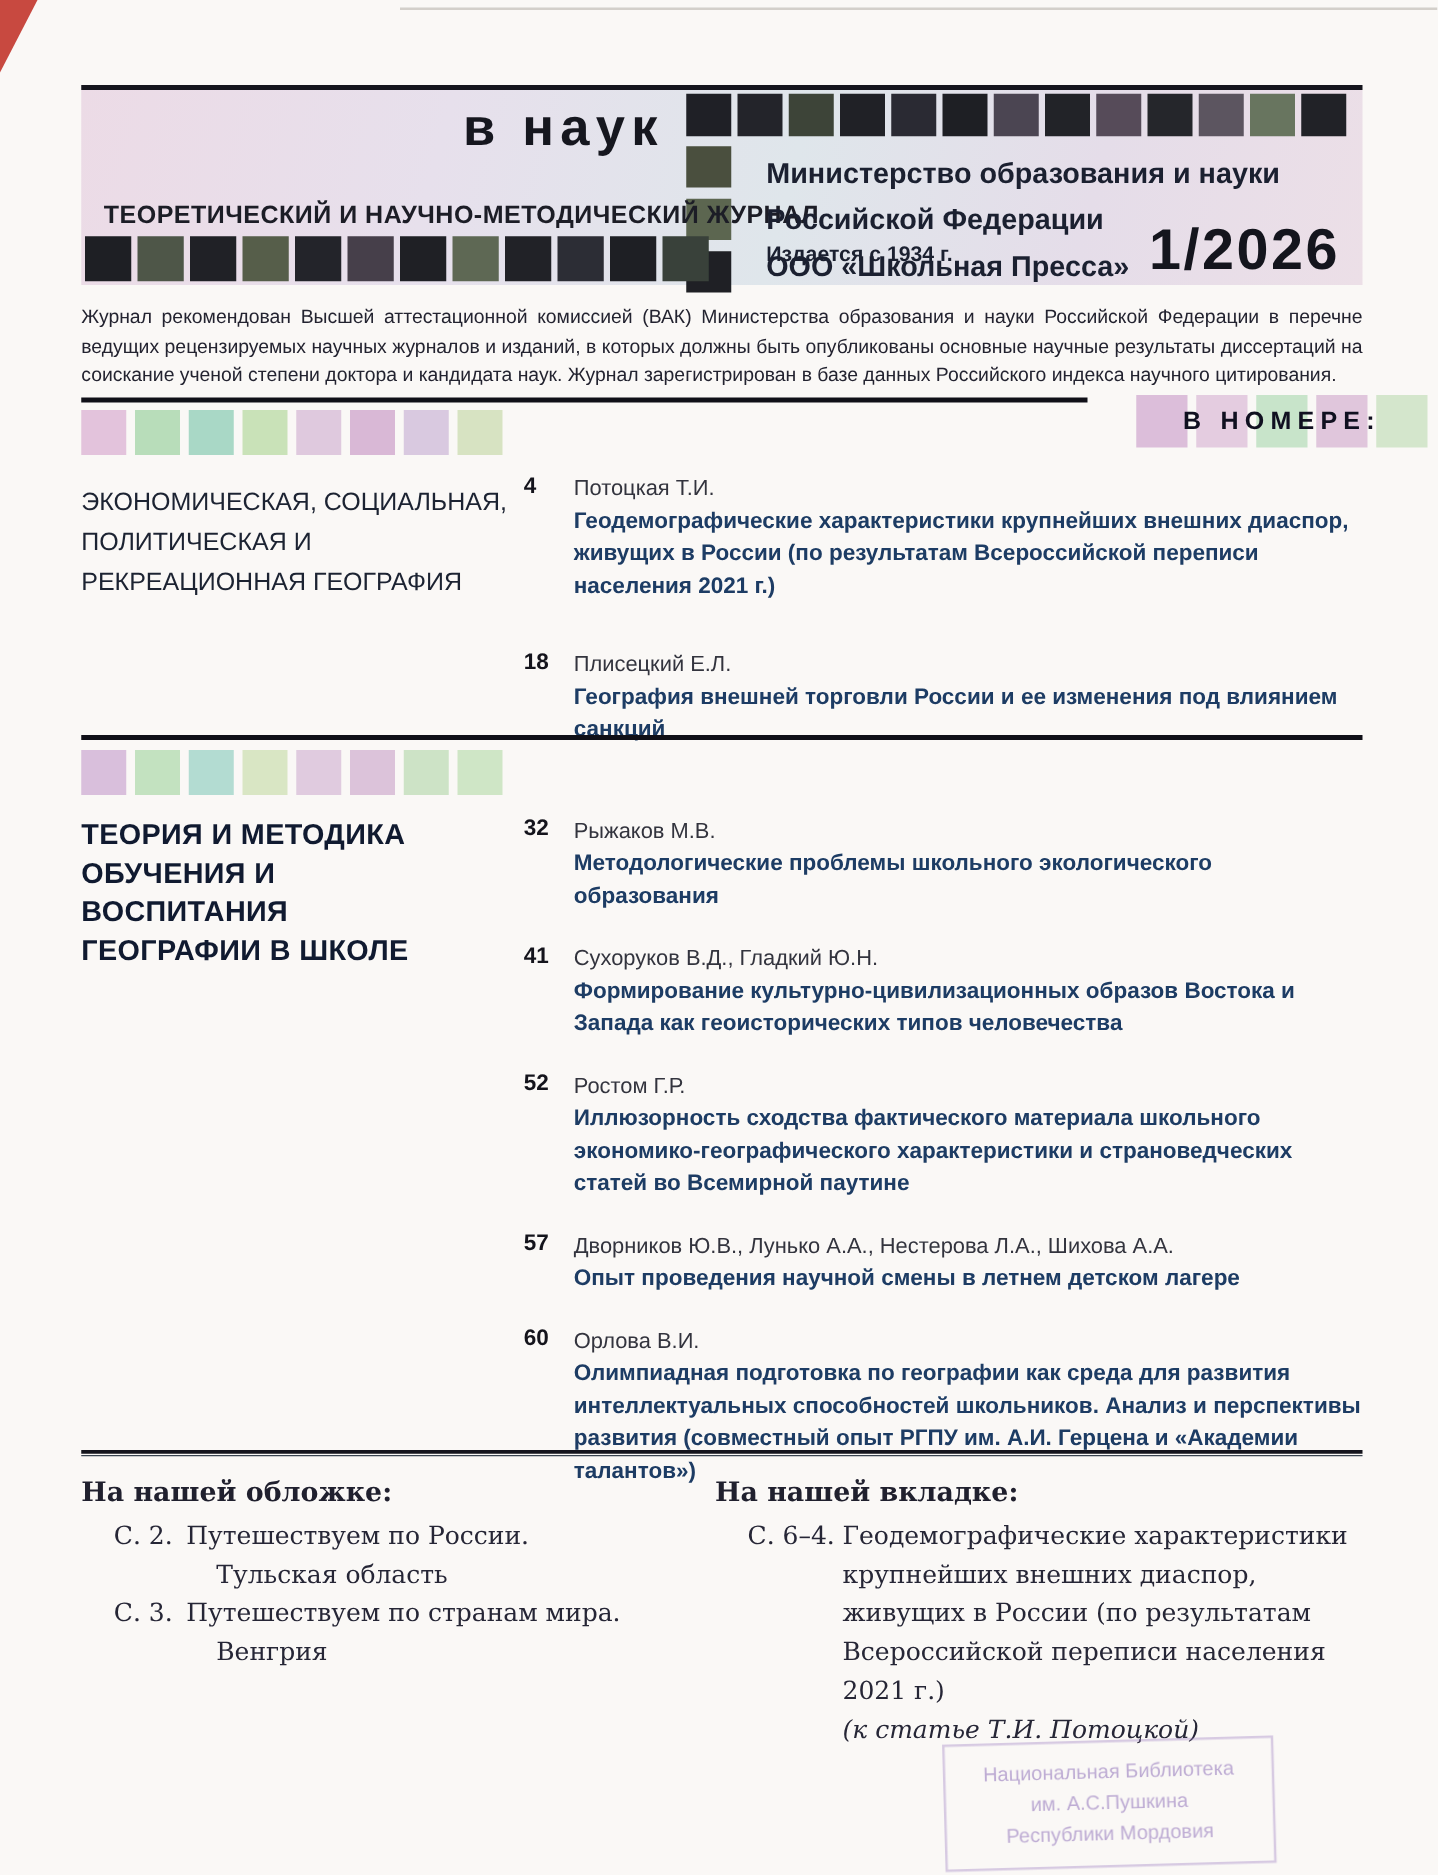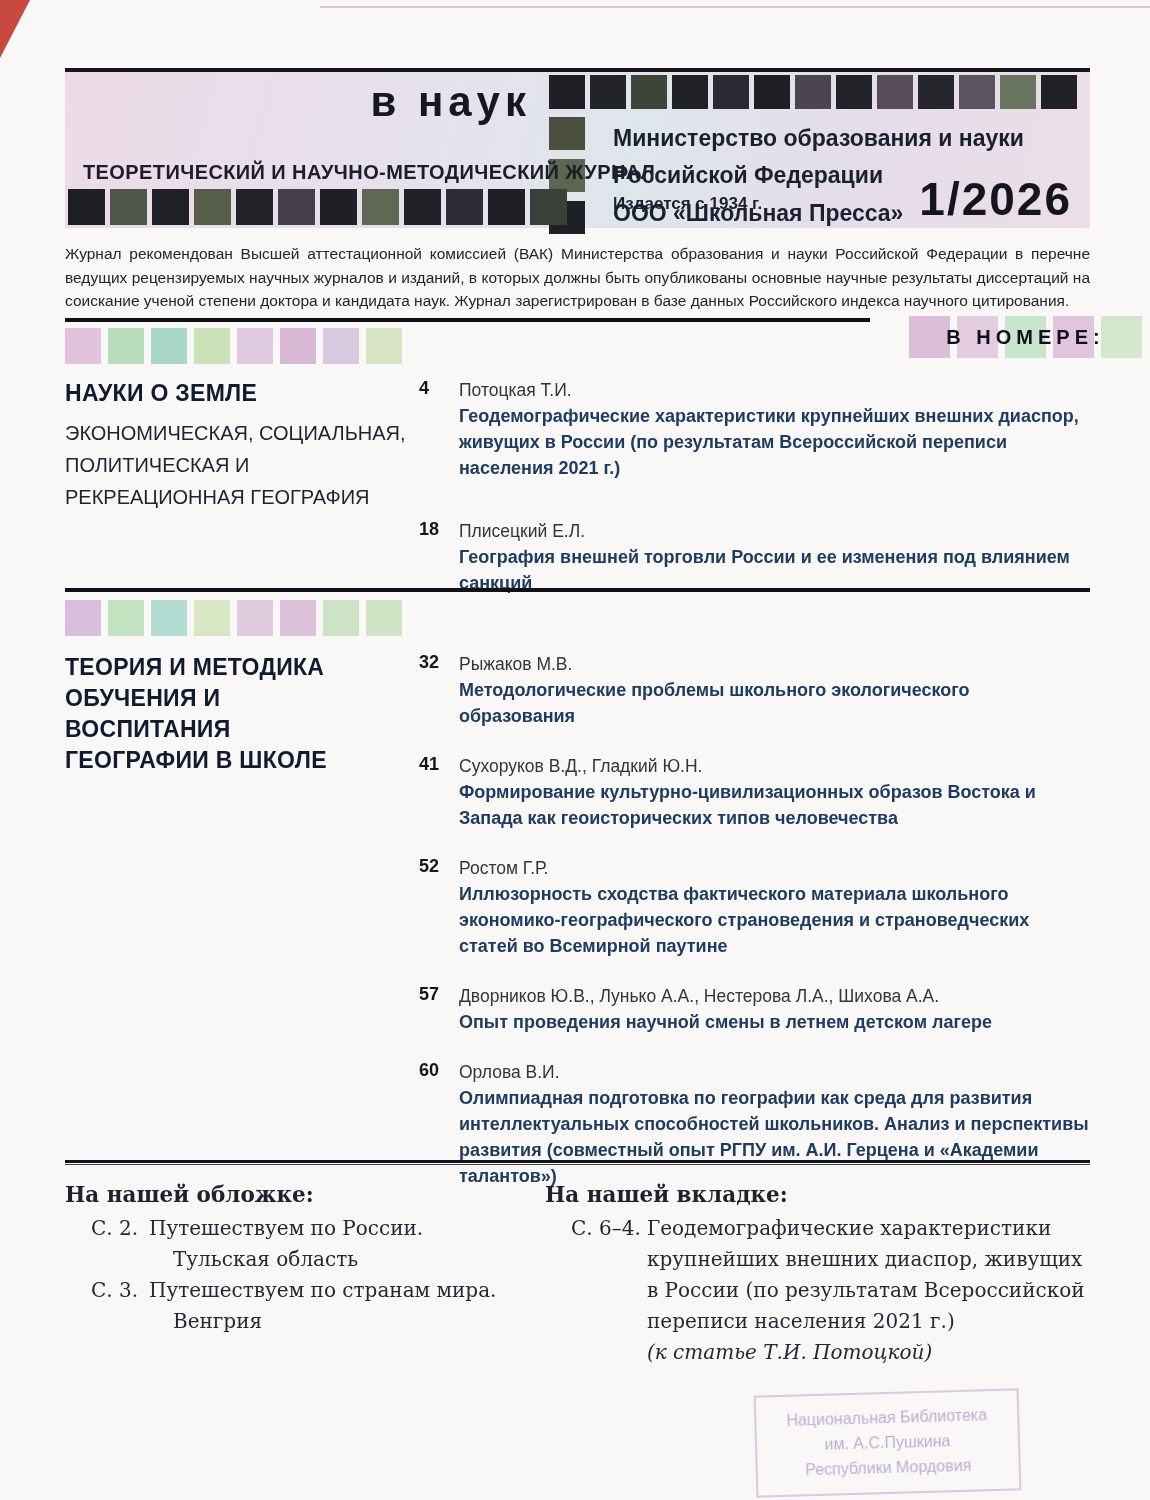--- a/index.html
+++ b/index.html
@@ -71,21 +71,21 @@
   .entry .ti{ font-size:18px; font-weight:bold; color:#1d3c64; line-height:26px; }
 
   .divider-2{ position:absolute; top:588px; left:0; width:1025px; height:4px; background:#101018; }
   .mosaic-2{ position:absolute; top:600px; left:0; }
 
   .divider-3{ position:absolute; top:1160px; left:0; width:1025px; height:5px;
     border-top:3px solid #14141c; border-bottom:1px solid #3a4450; }
 
   
   .notes{ position:absolute; top:1182px; left:0; width:1025px; display:grid; grid-template-columns:480px 1fr;
-    font-family:"DejaVu Serif", serif; color:#262636; }
+    font-family:"DejaVu Serif", serif; color:#262636;gap:27px; }
   .note-heading{ font-size:21.5px; font-weight:bold; margin-bottom:6px; color:#20202e; }
   .note-item{ display:grid; grid-template-columns:58px 1fr; padding-left:26px; font-size:20px; line-height:1.55; }
   .note-item .lbl{ white-space:nowrap; }
   .note-wide{ grid-template-columns:76px 1fr; }
   .note-sub{ }
   .note-italic{ font-style:italic; }
 
   
   .stamp{ position:absolute; left:755px; top:1392px; width:265px; padding:12px 8px;
     border:2px solid rgba(148,118,188,.35); transform:rotate(-1.6deg);
@@ -173,21 +173,20 @@
           <span class="sq" style="background: rgb(200, 228, 202);"></span>
           <span class="sq" style="background: rgb(224, 198, 220);"></span>
           <span class="sq" style="background: rgb(212, 230, 204);"></span>
         </div>
       <div class="in-issue-text">В НОМЕРЕ:</div>
     </div>
   </div>
 
   <section class="section section-1">
     <div>
-      <div class="sec-head">НАУКИ О ЗЕМЛЕ</div>
       <div class="sec-sub">ЭКОНОМИЧЕСКАЯ, СОЦИАЛЬНАЯ, ПОЛИТИЧЕСКАЯ И РЕКРЕАЦИОННАЯ  ГЕОГРАФИЯ</div>
     </div>
     <div class="entries">
       <div class="entry">
         <div class="pg">4</div>
         <div>
           <div class="au">Потоцкая Т.И.</div>
           <div class="ti">Геодемографические характеристики крупнейших внешних диаспор, живущих в России (по результатам Всероссийской переписи населения 2021 г.)</div>
         </div>
       </div>
@@ -229,21 +228,21 @@
         <div class="pg">41</div>
         <div>
           <div class="au">Сухоруков В.Д., Гладкий Ю.Н.</div>
           <div class="ti">Формирование культурно-цивилизационных образов Востока и Запада как геоисторических типов человечества</div>
         </div>
       </div>
       <div class="entry">
         <div class="pg">52</div>
         <div>
           <div class="au">Ростом Г.Р.</div>
-          <div class="ti">Иллюзорность сходства фактического материала школьного экономико-географического страноведения и страноведческих статей во Всемирной паутине</div>
+          <div class="ti">Иллюзорность сходства фактического материала школьного экономико-географического характеристики и страноведческих статей во Всемирной паутине</div>
         </div>
       </div>
       <div class="entry">
         <div class="pg">57</div>
         <div>
           <div class="au">Дворников Ю.В., Лунько А.А., Нестерова Л.А., Шихова А.А.</div>
           <div class="ti">Опыт проведения научной смены в летнем детском лагере</div>
         </div>
       </div>
       <div class="entry">

